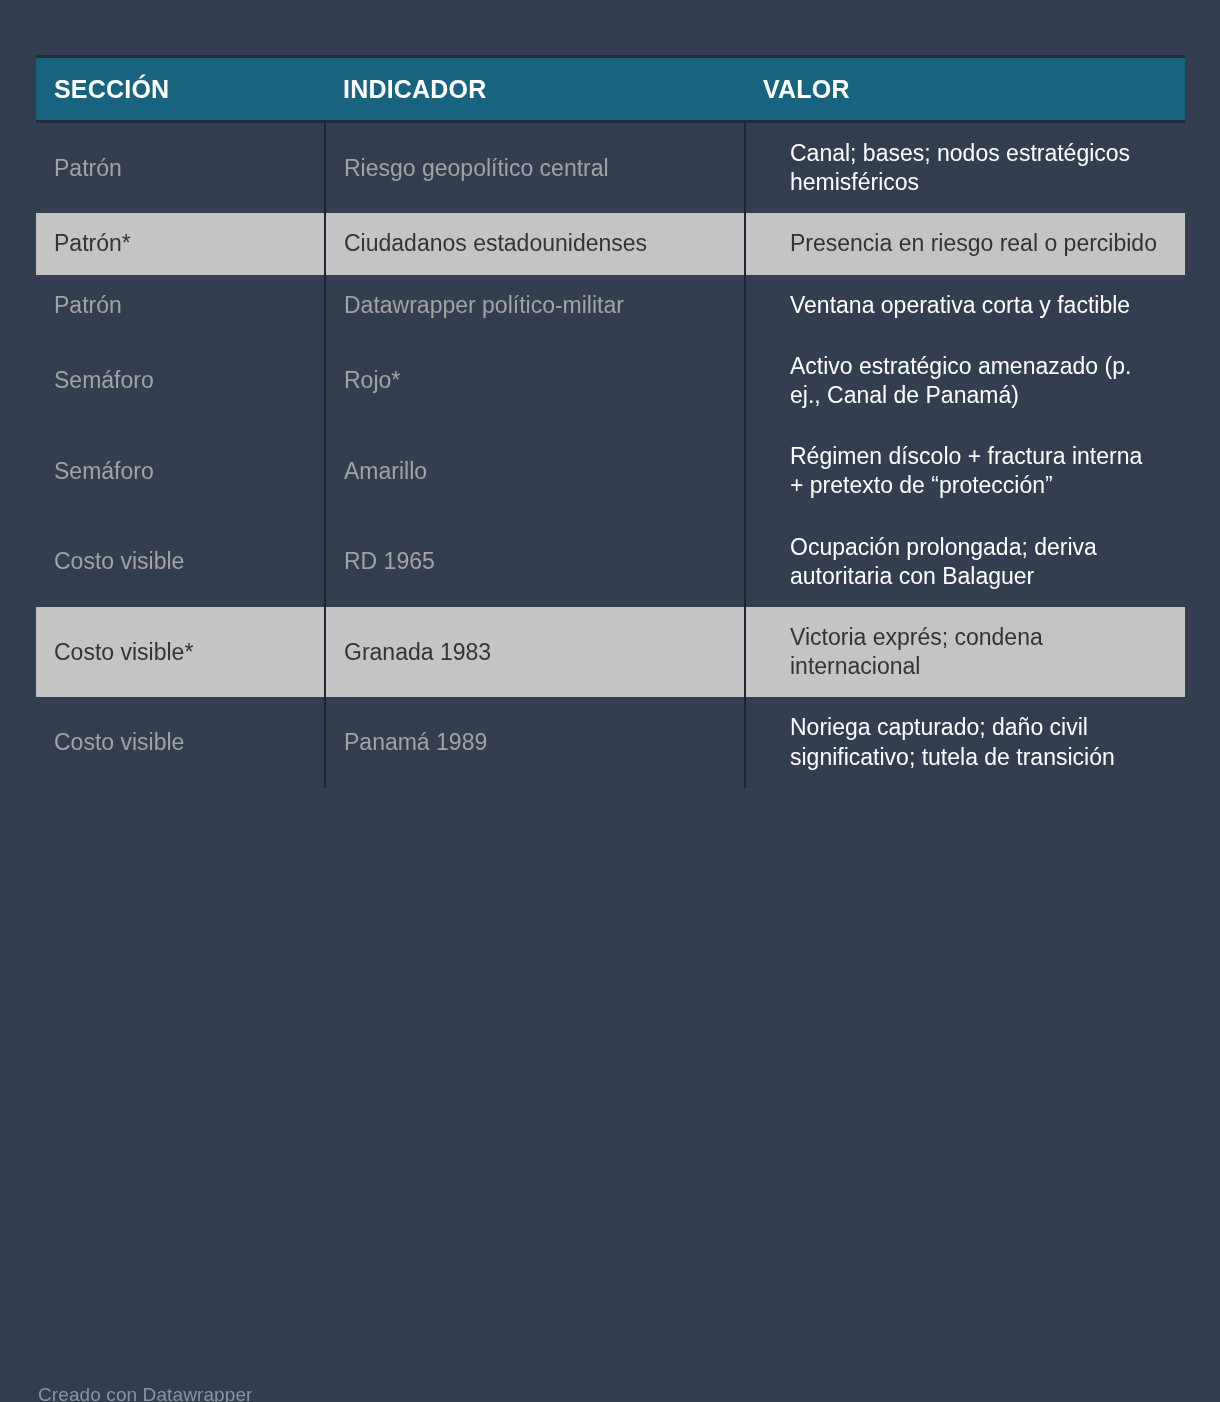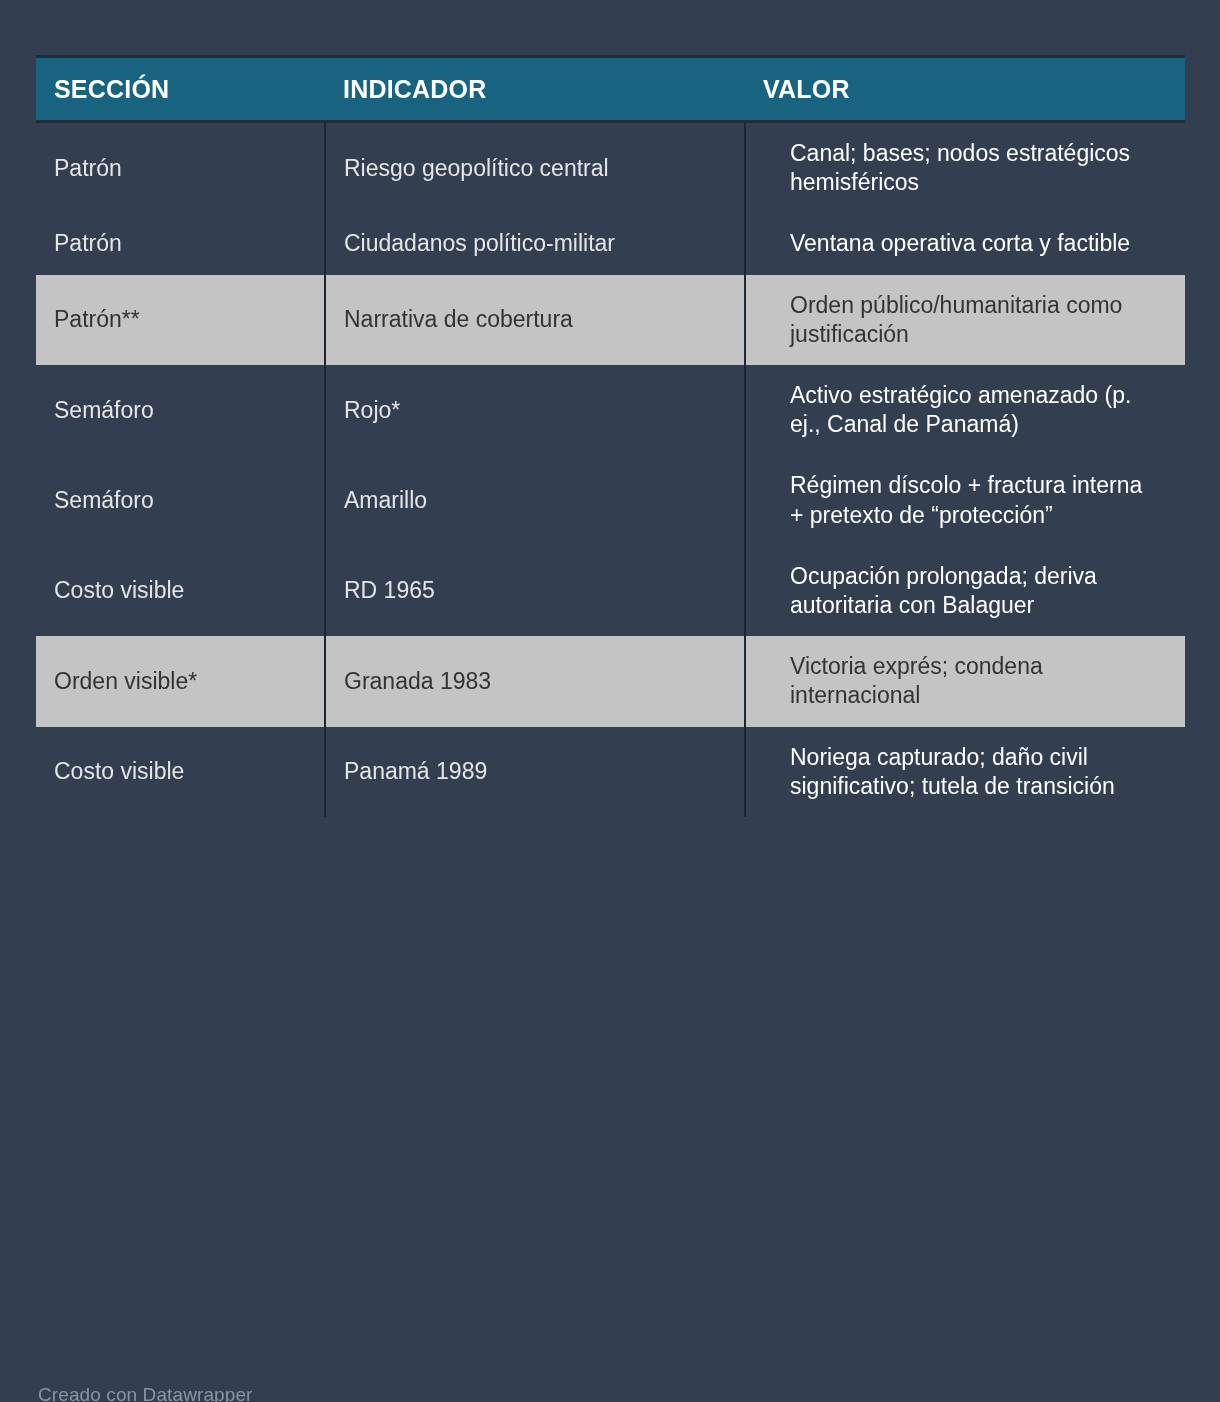--- a/index.html
+++ b/index.html
@@ -75,21 +75,21 @@
     color: #ffffff;
   }
 
   tbody tr.even td {
     background: #c4c4c4;
     color: #333333;
   }
 
   tbody tr.odd td.col-section,
   tbody tr.odd td.col-indicator {
-    color: #e5e5e5;
+    color: #a3a3a3;
   }
 
   
   tbody tr td.col-value {
     padding-right: 24px;
   }
 
   .footer {
     position: absolute;
     left: 38px;
@@ -119,47 +119,47 @@
           <th>VALOR</th>
         </tr>
       </thead>
       <tbody id="table-body">
 
       <tr class="odd">
             <td class="col-section">Patrón</td>
             <td class="col-indicator">Riesgo geopolítico central</td>
             <td class="col-value">Canal; bases; nodos estratégicos hemisféricos</td>
           </tr>
+          <tr class="even">
+            <td class="col-section">Patrón*</td>
+            <td class="col-indicator">Ciudadanos estadounidenses</td>
+            <td class="col-value">Presencia en riesgo real o percibido</td>
+          </tr>
           <tr class="odd">
             <td class="col-section">Patrón</td>
-            <td class="col-indicator">Ciudadanos político-militar</td>
+            <td class="col-indicator">Datawrapper político-militar</td>
             <td class="col-value">Ventana operativa corta y factible</td>
-          </tr>
-          <tr class="even">
-            <td class="col-section">Patrón**</td>
-            <td class="col-indicator">Narrativa de cobertura</td>
-            <td class="col-value">Orden público/humanitaria como justificación</td>
           </tr>
           <tr class="odd">
             <td class="col-section">Semáforo</td>
             <td class="col-indicator">Rojo*</td>
             <td class="col-value">Activo estratégico amenazado (p. ej., Canal de Panamá)</td>
           </tr>
           <tr class="odd">
             <td class="col-section">Semáforo</td>
             <td class="col-indicator">Amarillo</td>
             <td class="col-value">Régimen díscolo + fractura interna + pretexto de “protección”</td>
           </tr>
           <tr class="odd">
             <td class="col-section">Costo visible</td>
             <td class="col-indicator">RD 1965</td>
             <td class="col-value">Ocupación prolongada; deriva autoritaria con Balaguer</td>
           </tr>
           <tr class="even">
-            <td class="col-section">Orden visible*</td>
+            <td class="col-section">Costo visible*</td>
             <td class="col-indicator">Granada 1983</td>
             <td class="col-value">Victoria exprés; condena internacional</td>
           </tr>
           <tr class="odd">
             <td class="col-section">Costo visible</td>
             <td class="col-indicator">Panamá 1989</td>
             <td class="col-value">Noriega capturado; daño civil significativo; tutela de transición</td>
           </tr>
         </tbody>
     </table>

